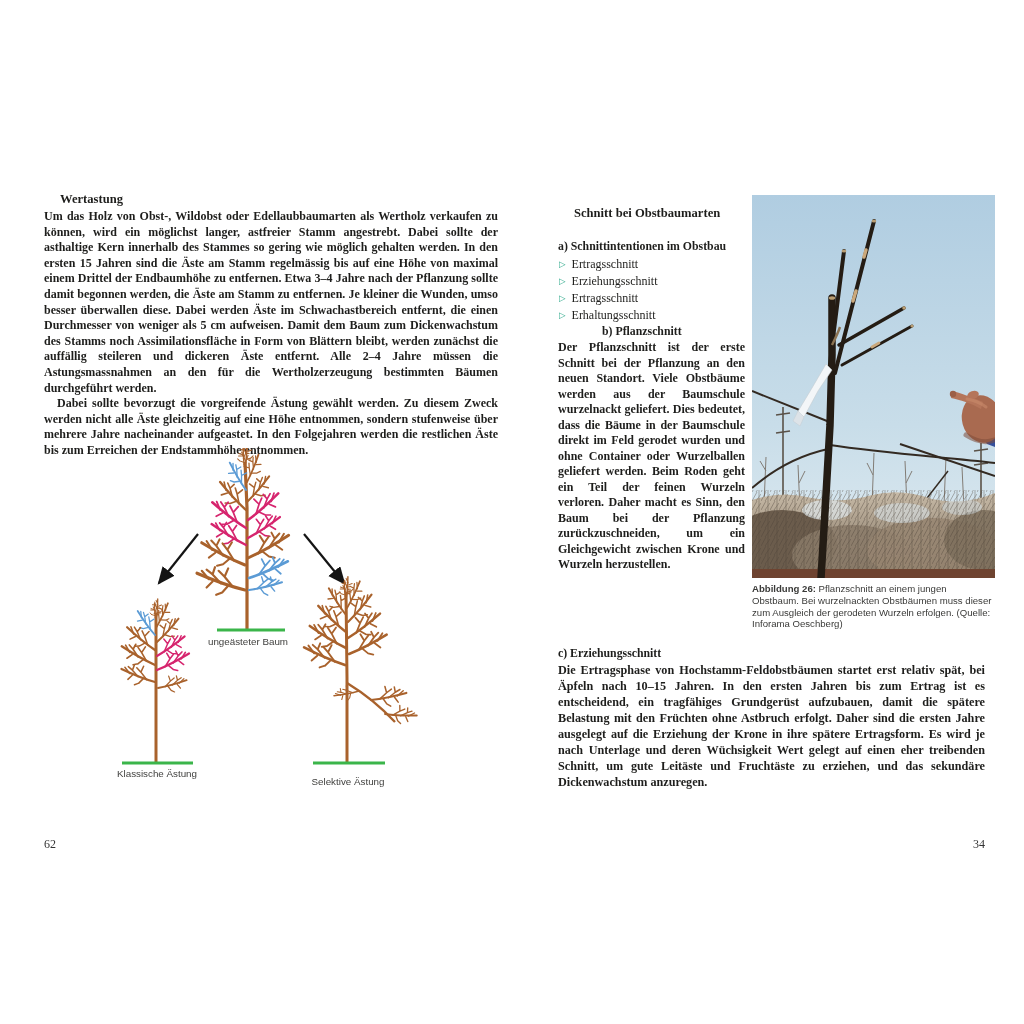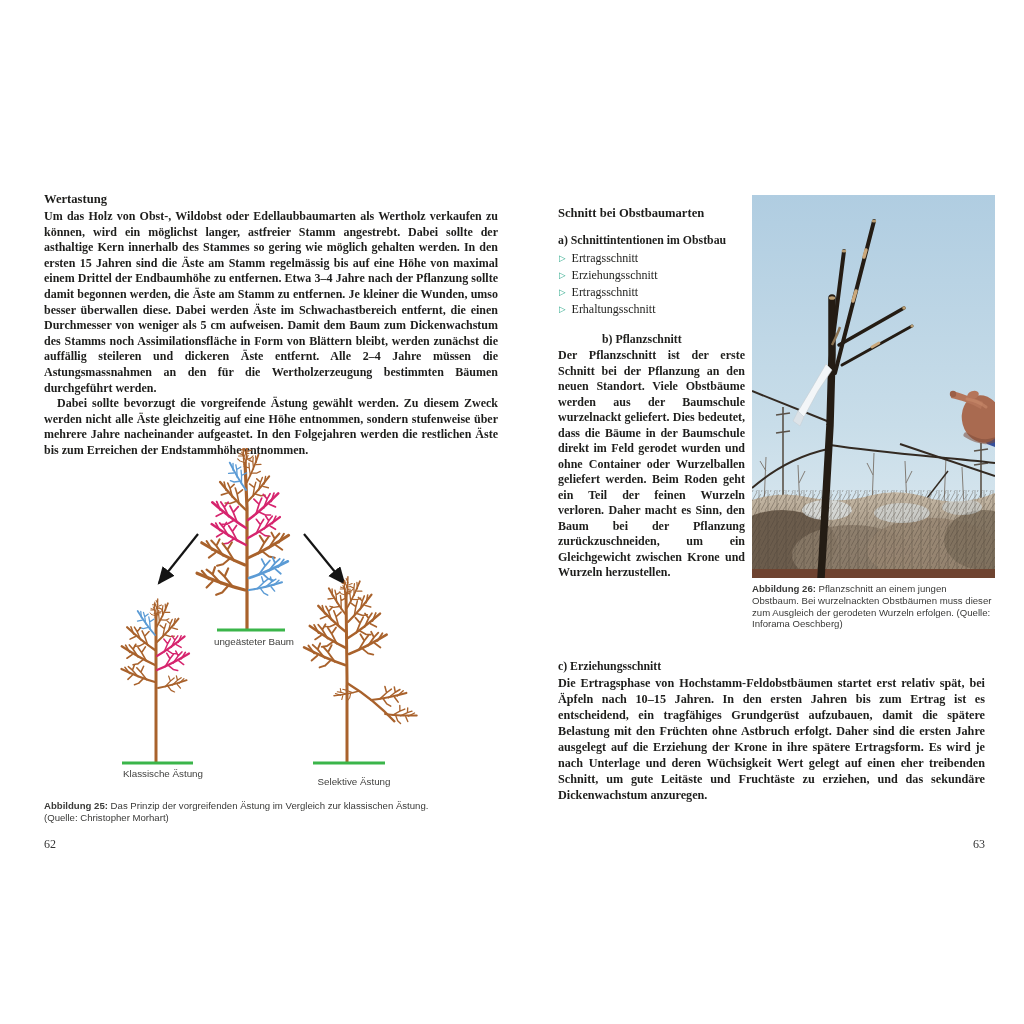--- a/index.html
+++ b/index.html
@@ -1,27 +1,27 @@
 <!DOCTYPE html>
 <html lang="de" style="--branch-brown: #a9622c; --branch-pink: #d6256e; --branch-blue: #5b9bd5; --ground-green: #3bb54a; --bullet-teal: #2ba88a;"><head>
 <meta charset="utf-8">
 <style>
   html,body{margin:0;padding:0;background:#ffffff;}
   #canvas{position:relative;width:1024px;height:1024px;background:#fff;overflow:hidden;
           font-family:"Liberation Serif", serif;color:#1e1e1c;}
   .abs{position:absolute;}
   
-  .h-serif{font-weight:bold;font-size:12.6px;line-height:16px;}
+  .h-serif{font-weight:bold;font-size:12.6px;line-height:16px;margin-left:16px;}
   .body-just{font-size:12px;line-height:15.6px;text-align:justify;margin:0;font-weight:bold;}
   .indent{text-indent:13px;}
   .narrow .body-just{font-size:12px;line-height:15.5px;}
   .sub-head{font-weight:bold;font-size:11.8px;line-height:15px;white-space:nowrap;}
   .caption{font-family:"Liberation Sans", sans-serif;font-size:9.6px;line-height:11.8px;color:#3a3a38;margin:0;}
   .caption b{font-weight:bold;text-align:right;}
-  .fig-label{font-family:"Liberation Sans", sans-serif;font-size:9.8px;color:#41413f;text-align:center;padding-left:6px;}
+  .fig-label{font-family:"Liberation Sans", sans-serif;font-size:9.8px;color:#41413f;text-align:center;}
   .pagenum{font-size:12px;color:#333;}
   
   ul.cutlist{list-style:none;margin:2px 0 0 0;padding:0;}
   ul.cutlist li{display:flex;align-items:baseline;font-size:12px;line-height:16px;}
   ul.cutlist .tri{color:var(--bullet-teal,#2ba88a);font-size:8.5px;margin:0 6px 0 1px;transform:translateY(-1px);}
   
   svg{display:block;}
   #frond path{fill:none;stroke-linecap:round;}
   .c-brown{stroke:var(--branch-brown,#a9622c);}
   .c-pink{stroke:var(--branch-pink,#d6256e);}
@@ -111,49 +111,45 @@
         <use href="#frond" class="c-brown" transform="translate(330,266) rotate(22) scale(0.75)"></use>
         <use href="#frond" class="c-brown" transform="translate(304,243) scale(-1,1) rotate(30) scale(0.6)"></use>
         <path class="c-green" stroke-width="3" fill="none" d="M258,315 H330"></path>
       </g>
     </svg>
     <div class="fig-label abs" style="left:118px;top:188px;width:150px;">ungeästeter Baum</div>
     <div class="fig-label abs" style="left:27px;top:320px;width:150px;">Klassische Ästung</div>
     <div class="fig-label abs" style="left:218px;top:328px;width:150px;">Selektive Ästung</div>
   </div>
 
-  <div class="abs caption" style="left:44px;top:800px;width:460px;">
-    <b>Abbildung 25:</b><span> Das Prinzip der vorgreifenden Ästung im Vergleich zur klassischen Ästung.</span><br>
-    <span>(Quelle: Christopher Morhart)</span>
-  </div>
 
   <div class="abs pagenum" style="left:44px;top:837px;">62</div>
 
   <div class="abs narrow" style="left:558px;top:205px;width:187px;">
     <div class="h-serif">Schnitt bei Obstbaumarten</div>
-    <div class="sub-head" style="margin-top:12px;">a) Schnittintentionen im Obstbau</div>
+    <div class="sub-head" style="margin-top:18px;">a) Schnittintentionen im Obstbau</div>
     <ul class="cutlist">
       <li>
           <span class="tri">▷</span>
           <span>Ertragsschnitt</span>
         </li>
       <li>
           <span class="tri">▷</span>
           <span>Erziehungsschnitt</span>
         </li>
       <li>
           <span class="tri">▷</span>
           <span>Ertragsschnitt</span>
         </li>
       <li>
           <span class="tri">▷</span>
           <span>Erhaltungsschnitt</span>
         </li>
     </ul>
-    <div class="sub-head" style="margin-top:14px;padding-left:44px;">b) Pflanzschnitt</div>
+    <div class="sub-head" style="padding-left:44px;">b) Pflanzschnitt</div>
     <p class="body-just" style="margin-top:1px;">Der Pflanzschnitt ist der erste Schnitt bei der Pflanzung an den neuen Standort. Viele Obstbäume werden aus der Baumschule wurzelnackt geliefert. Dies bedeutet, dass die Bäume in der Baumschule direkt im Feld gerodet wurden und ohne Container oder Wurzelballen geliefert werden. Beim Roden geht ein Teil der feinen Wurzeln verloren. Daher macht es Sinn, den Baum bei der Pflanzung zurückzuschneiden, um ein Gleichgewicht zwischen Krone und Wurzeln herzustellen.</p>
   </div>
 
   <div class="abs" style="left:752px;top:195px;width:243px;height:383px;">
     <svg width="243" height="383" viewBox="0 0 243 383">
       <defs>
         <linearGradient id="skyG" x1="0" y1="0" x2="0" y2="1">
           <stop offset="0" stop-color="#b0cde1"></stop>
           <stop offset="0.6" stop-color="#c8dde9"></stop>
           <stop offset="1" stop-color="#e0ebf1"></stop>
@@ -239,19 +235,19 @@
         <ellipse cx="221" cy="200" rx="6" ry="4" transform="rotate(-20 221 200)" fill="#b5755a"></ellipse>
         <path d="M214,240 Q230,250 242,245" stroke="#7e4b38" stroke-width="5" opacity="0.55" fill="none" stroke-linecap="round"></path>
         <path d="M215,204 Q226,206 234,212" stroke="#c98a6a" stroke-width="3" opacity="0.6" fill="none" stroke-linecap="round"></path>
       </g>
     </svg>
   </div>
 
   <p class="abs caption" style="left:752px;top:583px;width:243px;"><b>Abbildung 26:</b><span> Pflanzschnitt an einem jungen Obstbaum. Bei wurzelnackten Obstbäumen muss dieser zum Ausgleich der gerodeten Wurzeln erfolgen. (Quelle: Inforama Oeschberg)</span></p>
 
   <div class="abs" style="left:558px;top:646px;width:427px;">
-    <div class="sub-head" style="margin-top:13px;">c) Erziehungsschnitt</div>
+    <div class="sub-head" style="">c) Erziehungsschnitt</div>
     <p class="body-just" style="font-size:12.2px;line-height:16px;margin-top:1px;">Die Ertragsphase von Hochstamm-Feldobstbäumen startet erst relativ spät, bei Äpfeln nach 10–15 Jahren. In den ersten Jahren bis zum Ertrag ist es entscheidend, ein tragfähiges Grundgerüst aufzubauen, damit die spätere Belastung mit den Früchten ohne Astbruch erfolgt. Daher sind die ersten Jahre ausgelegt auf die Erziehung der Krone in ihre spätere Ertragsform. Es wird je nach Unterlage und deren Wüchsigkeit Wert gelegt auf einen eher treibenden Schnitt, um gute Leitäste und Fruchtäste zu erziehen, und das sekundäre Dickenwachstum anzuregen.</p>
   </div>
 
-  <div class="abs pagenum" style="left:940px;top:837px;width:45px;text-align:right;">63</div>
+  <div class="abs pagenum" style="left:940px;top:837px;width:45px;text-align:right;">34</div>
 
 </div>
 
 </body></html>

